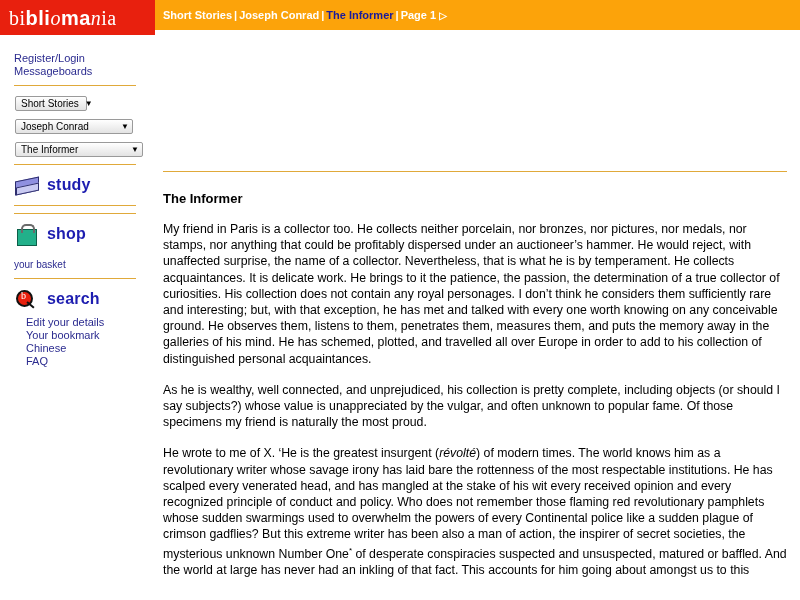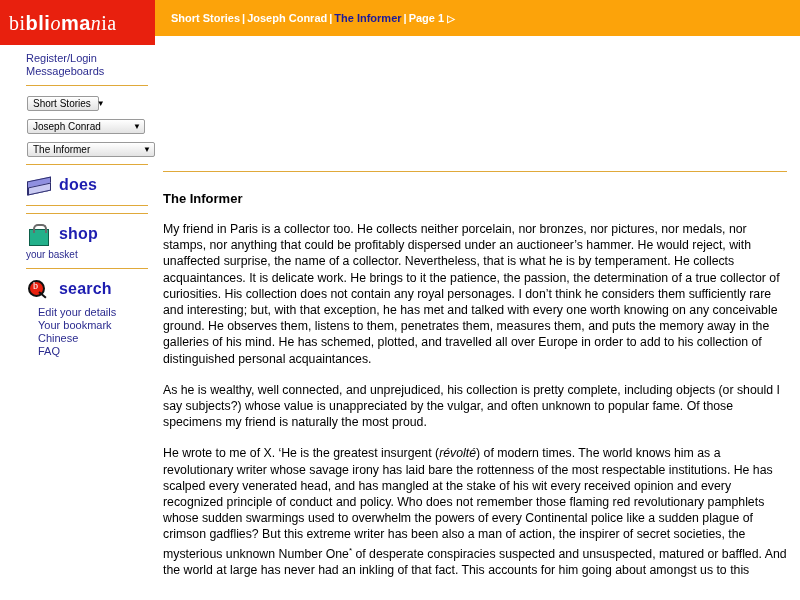--- a/index.html
+++ b/index.html
@@ -10,56 +10,56 @@
     overflow: hidden;
   }
 
   
   .header {
     position: absolute; top: 0; left: 0;
     width: 800px; height: 45px;
     display: flex;
   }
   .logo-block {
-    width: 155px; height: 45px;
+    width: 155px; height: 35px;
     background: #e8200e;
     display: flex; align-items: center;
     box-sizing: border-box;
     padding-left: 9px;
   }
   .logo-text {
     color: #ffffff;
     font-size: 20px;
     letter-spacing: 0.5px;
     white-space: nowrap;
     line-height: 1;
   }
   .logo-text .lt-thin { font-family: "Liberation Serif", serif; font-weight: normal; }
   .logo-text .lt-bold { font-weight: bold; }
   .logo-text .lt-ital { font-family: "Liberation Serif", serif; font-style: italic; }
 
   .crumb-block {
-    flex: 1; height: 36px;
+    flex: 1; height: 30px;
     background: #fca30a;
     display: flex; align-items: center;
-    padding-left: 16px;
+    padding-left: 8px;
     box-sizing: border-box;
   }
   .crumb {
     font-size: 11px; font-weight: bold;
     color: #ffffff;
     white-space: nowrap;
   }
   .crumb .sep { color: #ffffff; font-weight: bold; padding: 0 2px; }
   .crumb .cur { color: #1a1a9c; }
   .crumb .arrow { color: #ffffff; font-size: 10px; }
 
   
   .sidebar {
-    position: absolute; top: 45px; left: 16px;
+    position: absolute; top: 45px; left: 4px;
     width: 150px; height: 555px;
     box-sizing: border-box;
     padding: 7px 10px 0 10px;
     background: #ffffff;
   }
   .side-link {
     display: block;
     font-size: 11px;
     color: #2b2b8f;
     text-decoration: none;
@@ -101,21 +101,21 @@
   .fake-select .caret { font-size: 8px; margin-left: 6px; }
   .sel-1 { width: 72px; }
   .sel-2 { width: 118px; }
   .sel-3 { width: 128px; }
 
   .sub-link {
     display: block;
     font-size: 10px;
     color: #2b2b8f;
     text-decoration: none;
-    margin-top: 2px;
+    margin-top: 12px;
     line-height: 12px;
   }
   .link-list { margin-top: 4px; }
   .link-list a { display: block; font-size: 11px; color: #2b2b8f; text-decoration: none; line-height: 13px; padding-left: 12px; }
 
   
   .main {
     position: absolute; top: 45px; left: 163px;
     width: 628px; height: 555px;
     box-sizing: border-box;
@@ -208,21 +208,21 @@
     </div>
   </div>
 
   <hr class="rule">
 
   <div class="sec-head">
     <span class="icon-box">
         <span class="bk-study-a"></span>
         <span class="bk-study-b"></span>
       </span>
-    <span class="sec-title">does</span>
+    <span class="sec-title">study</span>
   </div>
 
   <hr class="rule">
 
 
   <hr class="rule">
 
   <div class="sec-head">
     <span class="icon-box">
         <span class="bag"></span>

